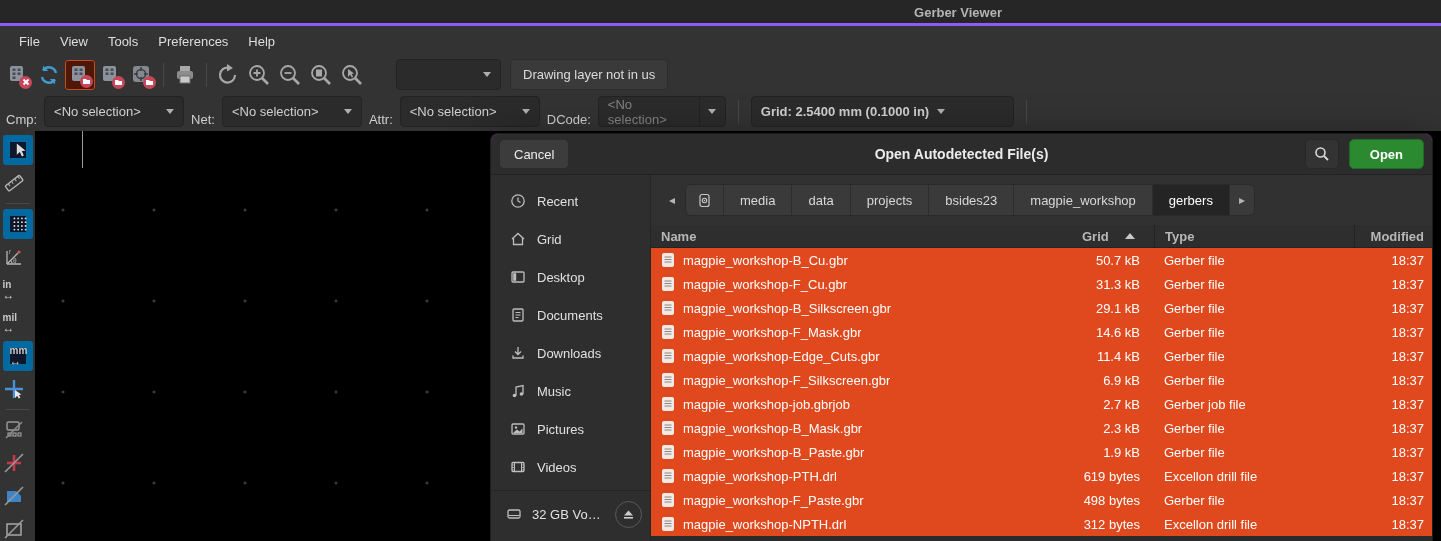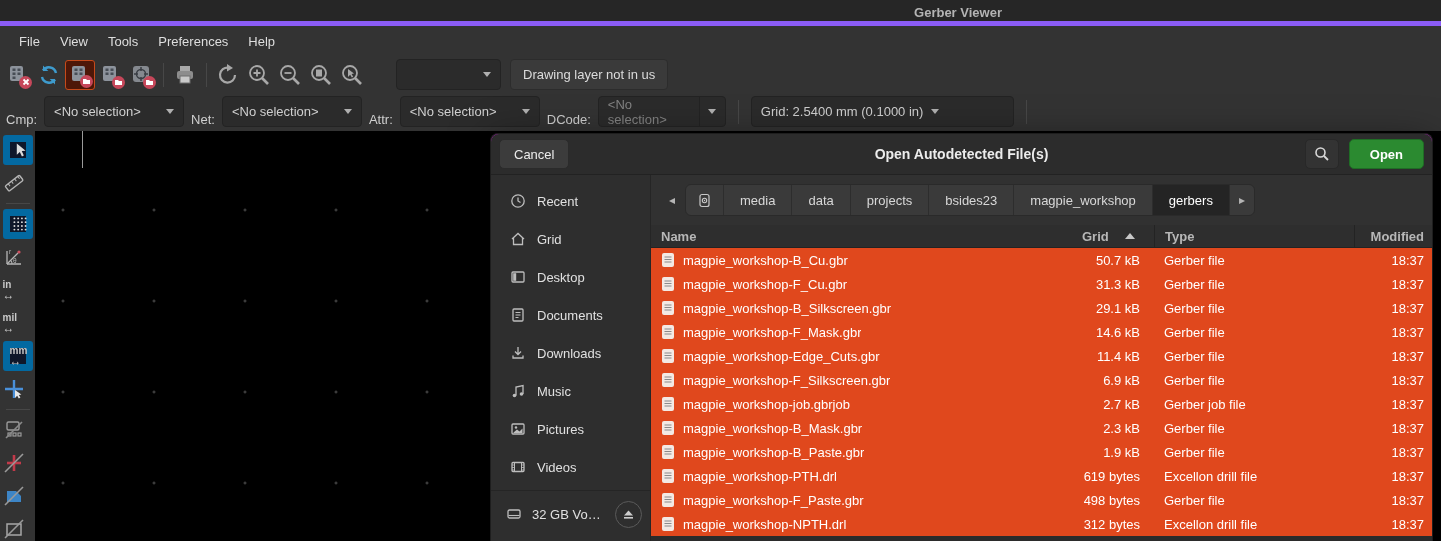--- a/index.html
+++ b/index.html
@@ -3,21 +3,21 @@
 <meta charset="utf-8">
 <style>
   * { box-sizing: border-box; margin: 0; padding: 0; }
   html,body { width:1441px; height:541px; overflow:hidden; }
   body {
     position:relative; background:#333333;
     font-family:"Liberation Sans", sans-serif; font-size:13px; color:#d6d6d6;
     -webkit-font-smoothing:antialiased;
   }
   
-  .titlebar{position:absolute;left:0;top:0;width:100%;height:26px;background:#262626;border-bottom:5px solid #8b5cf6;}
+  .titlebar{position:absolute;left:0;top:0;width:100%;height:26px;background:#262626;border-bottom:3px solid #8b5cf6;}
   .titlebar .title{position:absolute;left:958px;top:5px;transform:translateX(-50%);font-weight:bold;color:#b4b4b4;font-size:13px;}
   .menubar{position:absolute;left:0;top:26px;width:100%;height:31px;background:#333;display:flex;align-items:center;padding-left:9px;}
   .menu-item{padding:4px 10px;color:#dedede;cursor:default;}
   
   .toolbar1{position:absolute;left:0;top:57px;width:100%;height:35px;background:#333;display:flex;align-items:center;padding-left:3px;gap:1px;}
   .tbtn{width:30px;height:30px;border-radius:3px;display:flex;align-items:center;justify-content:center;position:relative;flex:0 0 auto;}
   .tbtn.active{background:#4e1708;border:1px solid #c64a1b;}
   .vsep{width:1px;height:24px;background:#474747;margin:0 5px;flex:0 0 auto;}
   .badge{position:absolute;right:1px;bottom:1px;width:13px;height:13px;border-radius:50%;background:#c6475a;display:flex;align-items:center;justify-content:center;}
   .combo{height:31px;background:#2b2b2b;border:1px solid #232323;border-radius:4px;display:flex;align-items:center;color:#cfcfcf;padding:0 9px;gap:8px;}
@@ -25,21 +25,21 @@
   .layer-combo{width:105px;margin-left:28px;justify-content:flex-end;}
   .layer-status{height:31px;margin-left:8px;background:#3a3a3a;border:1px solid #2c2c2c;border-radius:4px;display:flex;align-items:center;padding:0 12px;color:#dcdcdc;}
   
   .toolbar2{position:absolute;left:0;top:92px;width:100%;height:39px;background:#333;display:flex;align-items:center;padding-left:6px;gap:7px;}
   .tb2-label{color:#cfcfcf;margin-top:16px;}
   .sel{width:140px;justify-content:space-between;}
   .sel .val{white-space:nowrap;overflow:hidden;}
   .dcode{width:128px;padding:0;}
   .dcode .val{flex:1;padding:0 9px;color:#828282;}
   .dcode .arrowseg{width:26px;height:100%;border-left:1px solid #232323;display:flex;align-items:center;justify-content:center;}
-  .grid-combo{width:263px;}
+  .grid-combo{width:263px;font-weight:bold;}
   .zoom-combo{width:124px;justify-content:space-between;}
   
   .workarea{position:absolute;left:0;top:131px;right:0;bottom:0;}
   .left-toolbar{position:absolute;left:0;top:0;width:35px;height:100%;background:#333;display:flex;flex-direction:column;align-items:center;padding-top:4px;gap:3px;z-index:3;}
   .ltbtn{width:30px;height:30px;border-radius:3px;display:flex;flex-direction:column;justify-content:center;flex:0 0 auto;}
   .ltbtn.active{background:#0f172a;border:7px solid #0369a1;}
   .hsep{width:24px;height:1px;background:#474747;margin:2px 0;flex:0 0 auto;}
   .unit-txt{font-size:10px;font-weight:bold;color:#c9c9c9;line-height:10px;}
   .unit-arrow{font-size:12px;color:#c9c9c9;line-height:10px;}
   .canvas{position:absolute;left:35px;top:0;right:0;bottom:0;background:#000;

